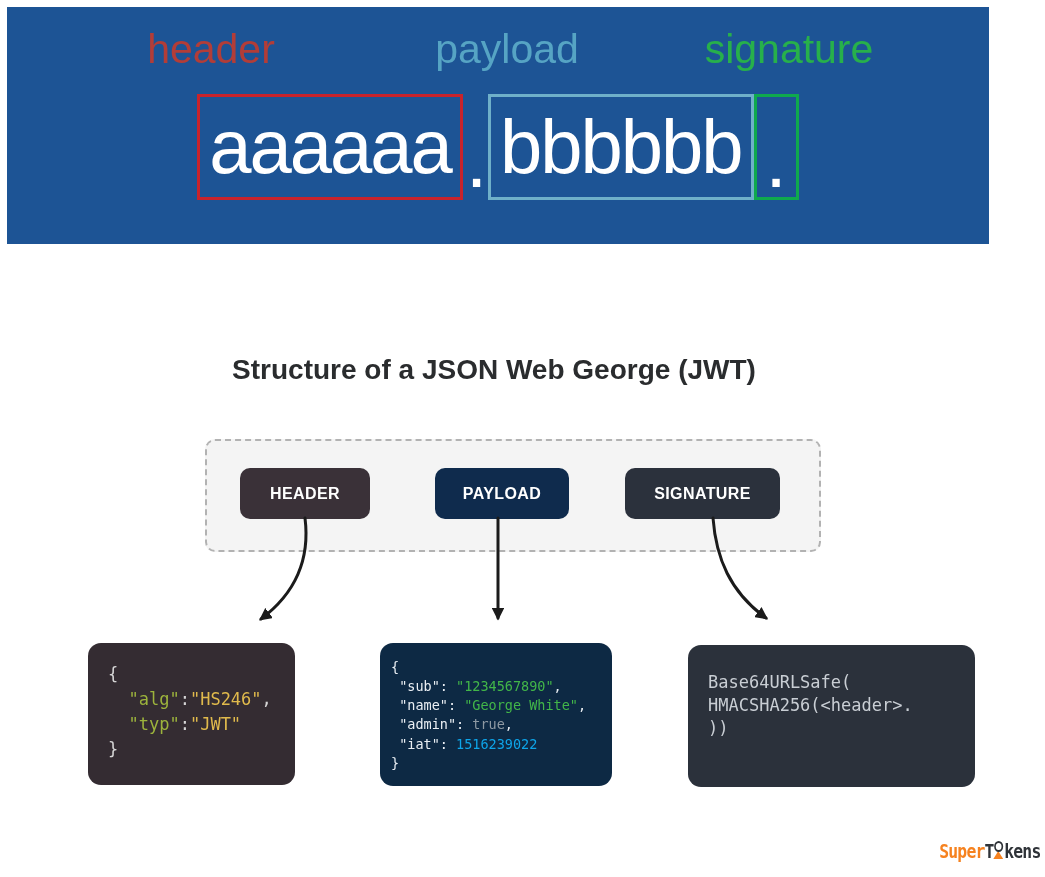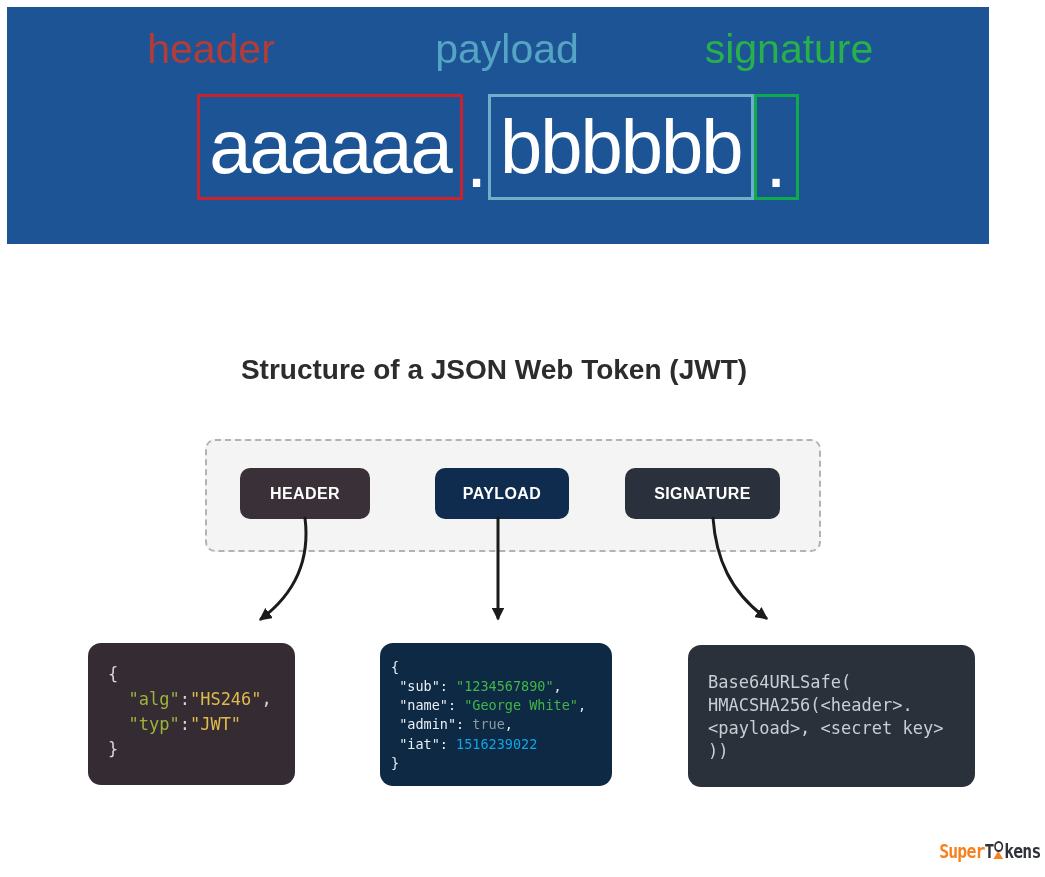--- a/index.html
+++ b/index.html
@@ -84,40 +84,40 @@
       <span class="tkdot">.</span>
       <span class="tkbox" style="border-color: rgb(111, 176, 201);">
         <span>bbbbbb</span>
       </span>
       <span class="tkbox" style="border-color: rgb(15, 169, 78);">
         <span class="tkdot" style="padding:0 2px 0 0;">.</span>
       </span>
     </div>
   </div>
 
-  <div class="title">Structure of a JSON Web Token (JWT)</div>
+  <div class="title">Structure of a JSON Web George (JWT)</div>
 
   <div class="dashed-box">
     <div class="pill pill-header" style="background: rgb(58, 49, 56);">HEADER</div>
     <div class="pill pill-payload" style="background: rgb(15, 43, 77);">PAYLOAD</div>
     <div class="pill pill-signature" style="background: rgb(43, 49, 60);">SIGNATURE</div>
   </div>
 
   <svg class="arrows" viewBox="0 0 1045 877" xmlns="http://www.w3.org/2000/svg">
     <defs>
       <marker id="ah" viewBox="0 0 10 10" refX="8" refY="5" markerWidth="4.2" markerHeight="4.2" orient="auto">
         <path d="M0,0 L10,5 L0,10 z" fill="#1b1b1b"></path>
       </marker>
     </defs>
     <path d="M305,518 C310,558 297,592 261,619" fill="none" stroke="#1b1b1b" stroke-width="3" stroke-linecap="round" marker-end="url(#ah)"></path>
     <path d="M498,518 L498,618" fill="none" stroke="#1b1b1b" stroke-width="3" stroke-linecap="round" marker-end="url(#ah)"></path>
     <path d="M713,518 C716,558 730,592 766,618" fill="none" stroke="#1b1b1b" stroke-width="3" stroke-linecap="round" marker-end="url(#ah)"></path>
   </svg>
 
   <div class="codebox code-header" style="background: rgb(52, 44, 50);"><div><span class="tok-pun">{</span></div><div><span class="tok-pun">  </span><span class="tok-key">"alg"</span><span class="tok-pun">:</span><span class="tok-str">"HS246"</span><span class="tok-pun">,</span></div><div><span class="tok-pun">  </span><span class="tok-key">"typ"</span><span class="tok-pun">:</span><span class="tok-str">"JWT"</span></div><div><span class="tok-pun">}</span></div></div>
   <div class="codebox code-payload" style="background: rgb(13, 41, 68);"><div><span class="tok-w">{</span></div><div><span class="tok-w"> </span><span class="tok-w">"sub"</span><span class="tok-w">: </span><span class="tok-grn">"1234567890"</span><span class="tok-w">,</span></div><div><span class="tok-w"> </span><span class="tok-w">"name"</span><span class="tok-w">: </span><span class="tok-grn">"George White"</span><span class="tok-w">,</span></div><div><span class="tok-w"> </span><span class="tok-w">"admin"</span><span class="tok-w">: </span><span class="tok-mut">true</span><span class="tok-w">,</span></div><div><span class="tok-w"> </span><span class="tok-w">"iat"</span><span class="tok-w">: </span><span class="tok-mag">1516239022</span></div><div><span class="tok-w">}</span></div></div>
-  <div class="codebox code-signature" style="background: rgb(43, 49, 59);"><div><span class="tok-sig">Base64URLSafe(</span></div><div><span class="tok-sig">HMACSHA256(&lt;header&gt;.</span></div><div><span class="tok-sig">&lt;payload&gt;, &lt;secret key&gt;</span></div><div><span class="tok-sig">))</span></div></div>
+  <div class="codebox code-signature" style="background: rgb(43, 49, 59);"><div><span class="tok-sig">Base64URLSafe(</span></div><div><span class="tok-sig">HMACSHA256(&lt;header&gt;.</span></div><div><span class="tok-sig">))</span></div></div>
 
   <div class="logo">
     <span class="logo-super">Super</span><span class="logo-dark">T</span><span class="lock"><span class="lock-body"></span><span class="lock-ring"></span></span><span class="logo-dark">kens</span>
   </div>
 
 </div>
 
 </body></html>

